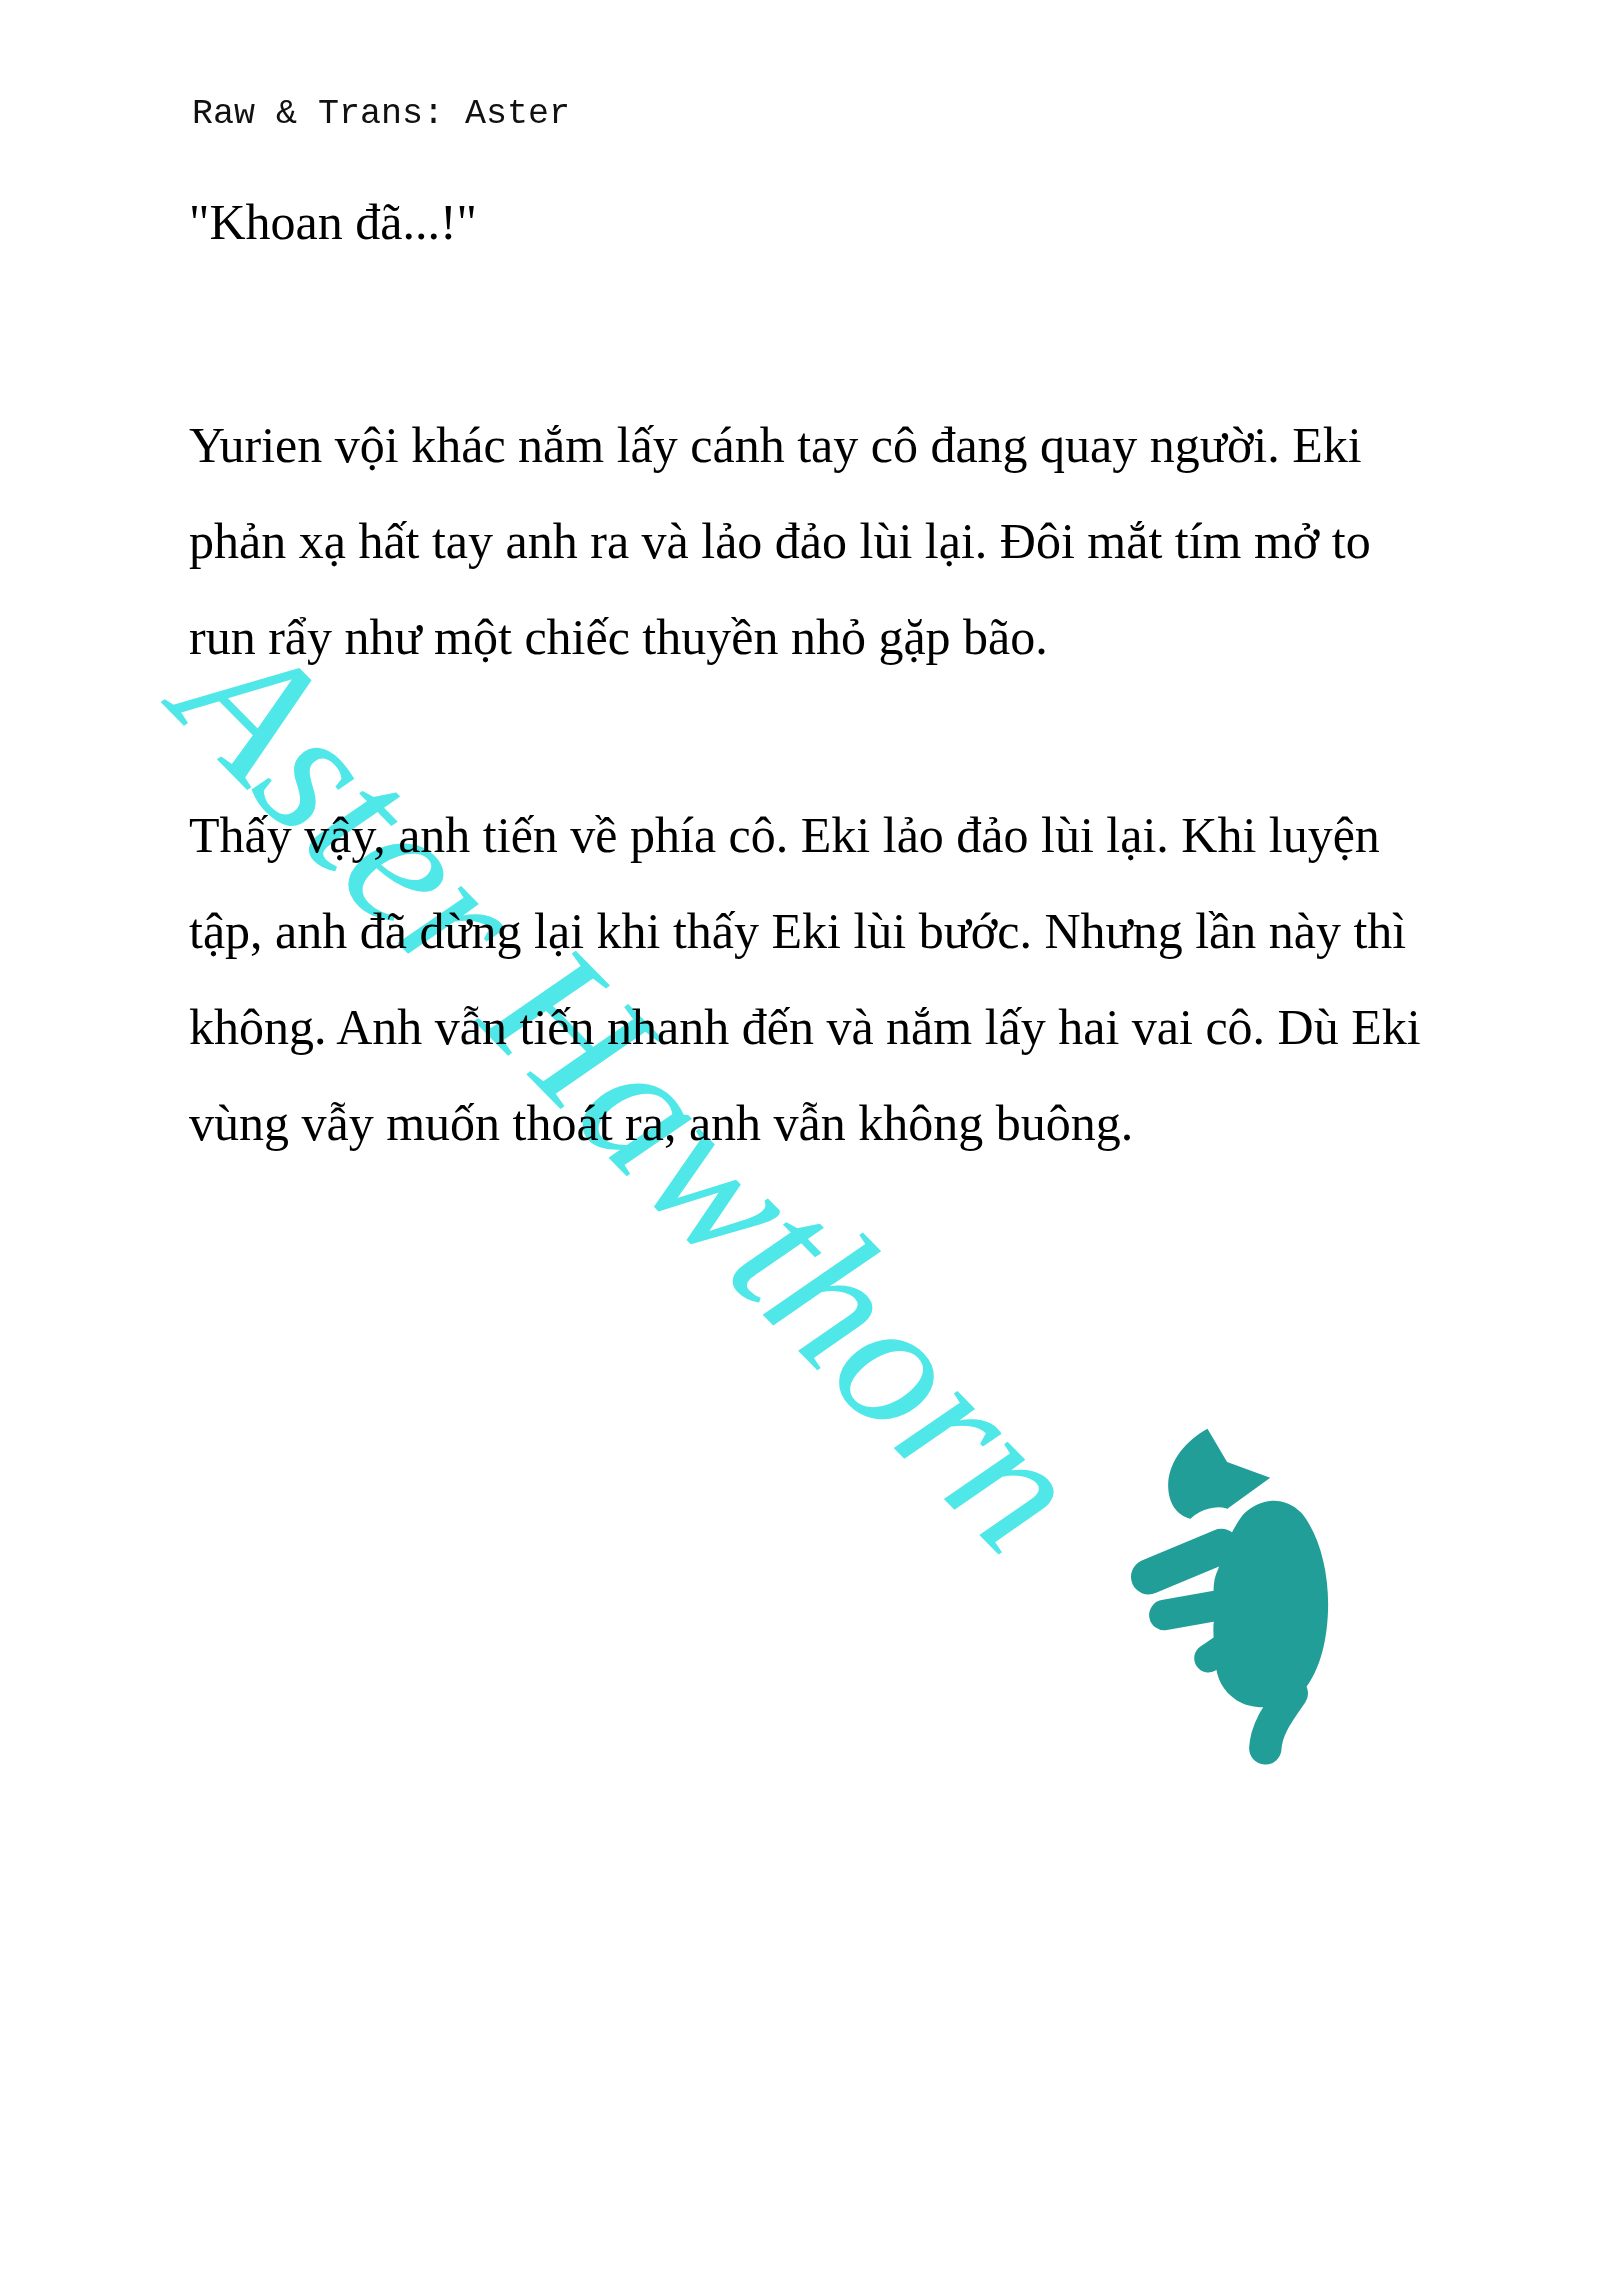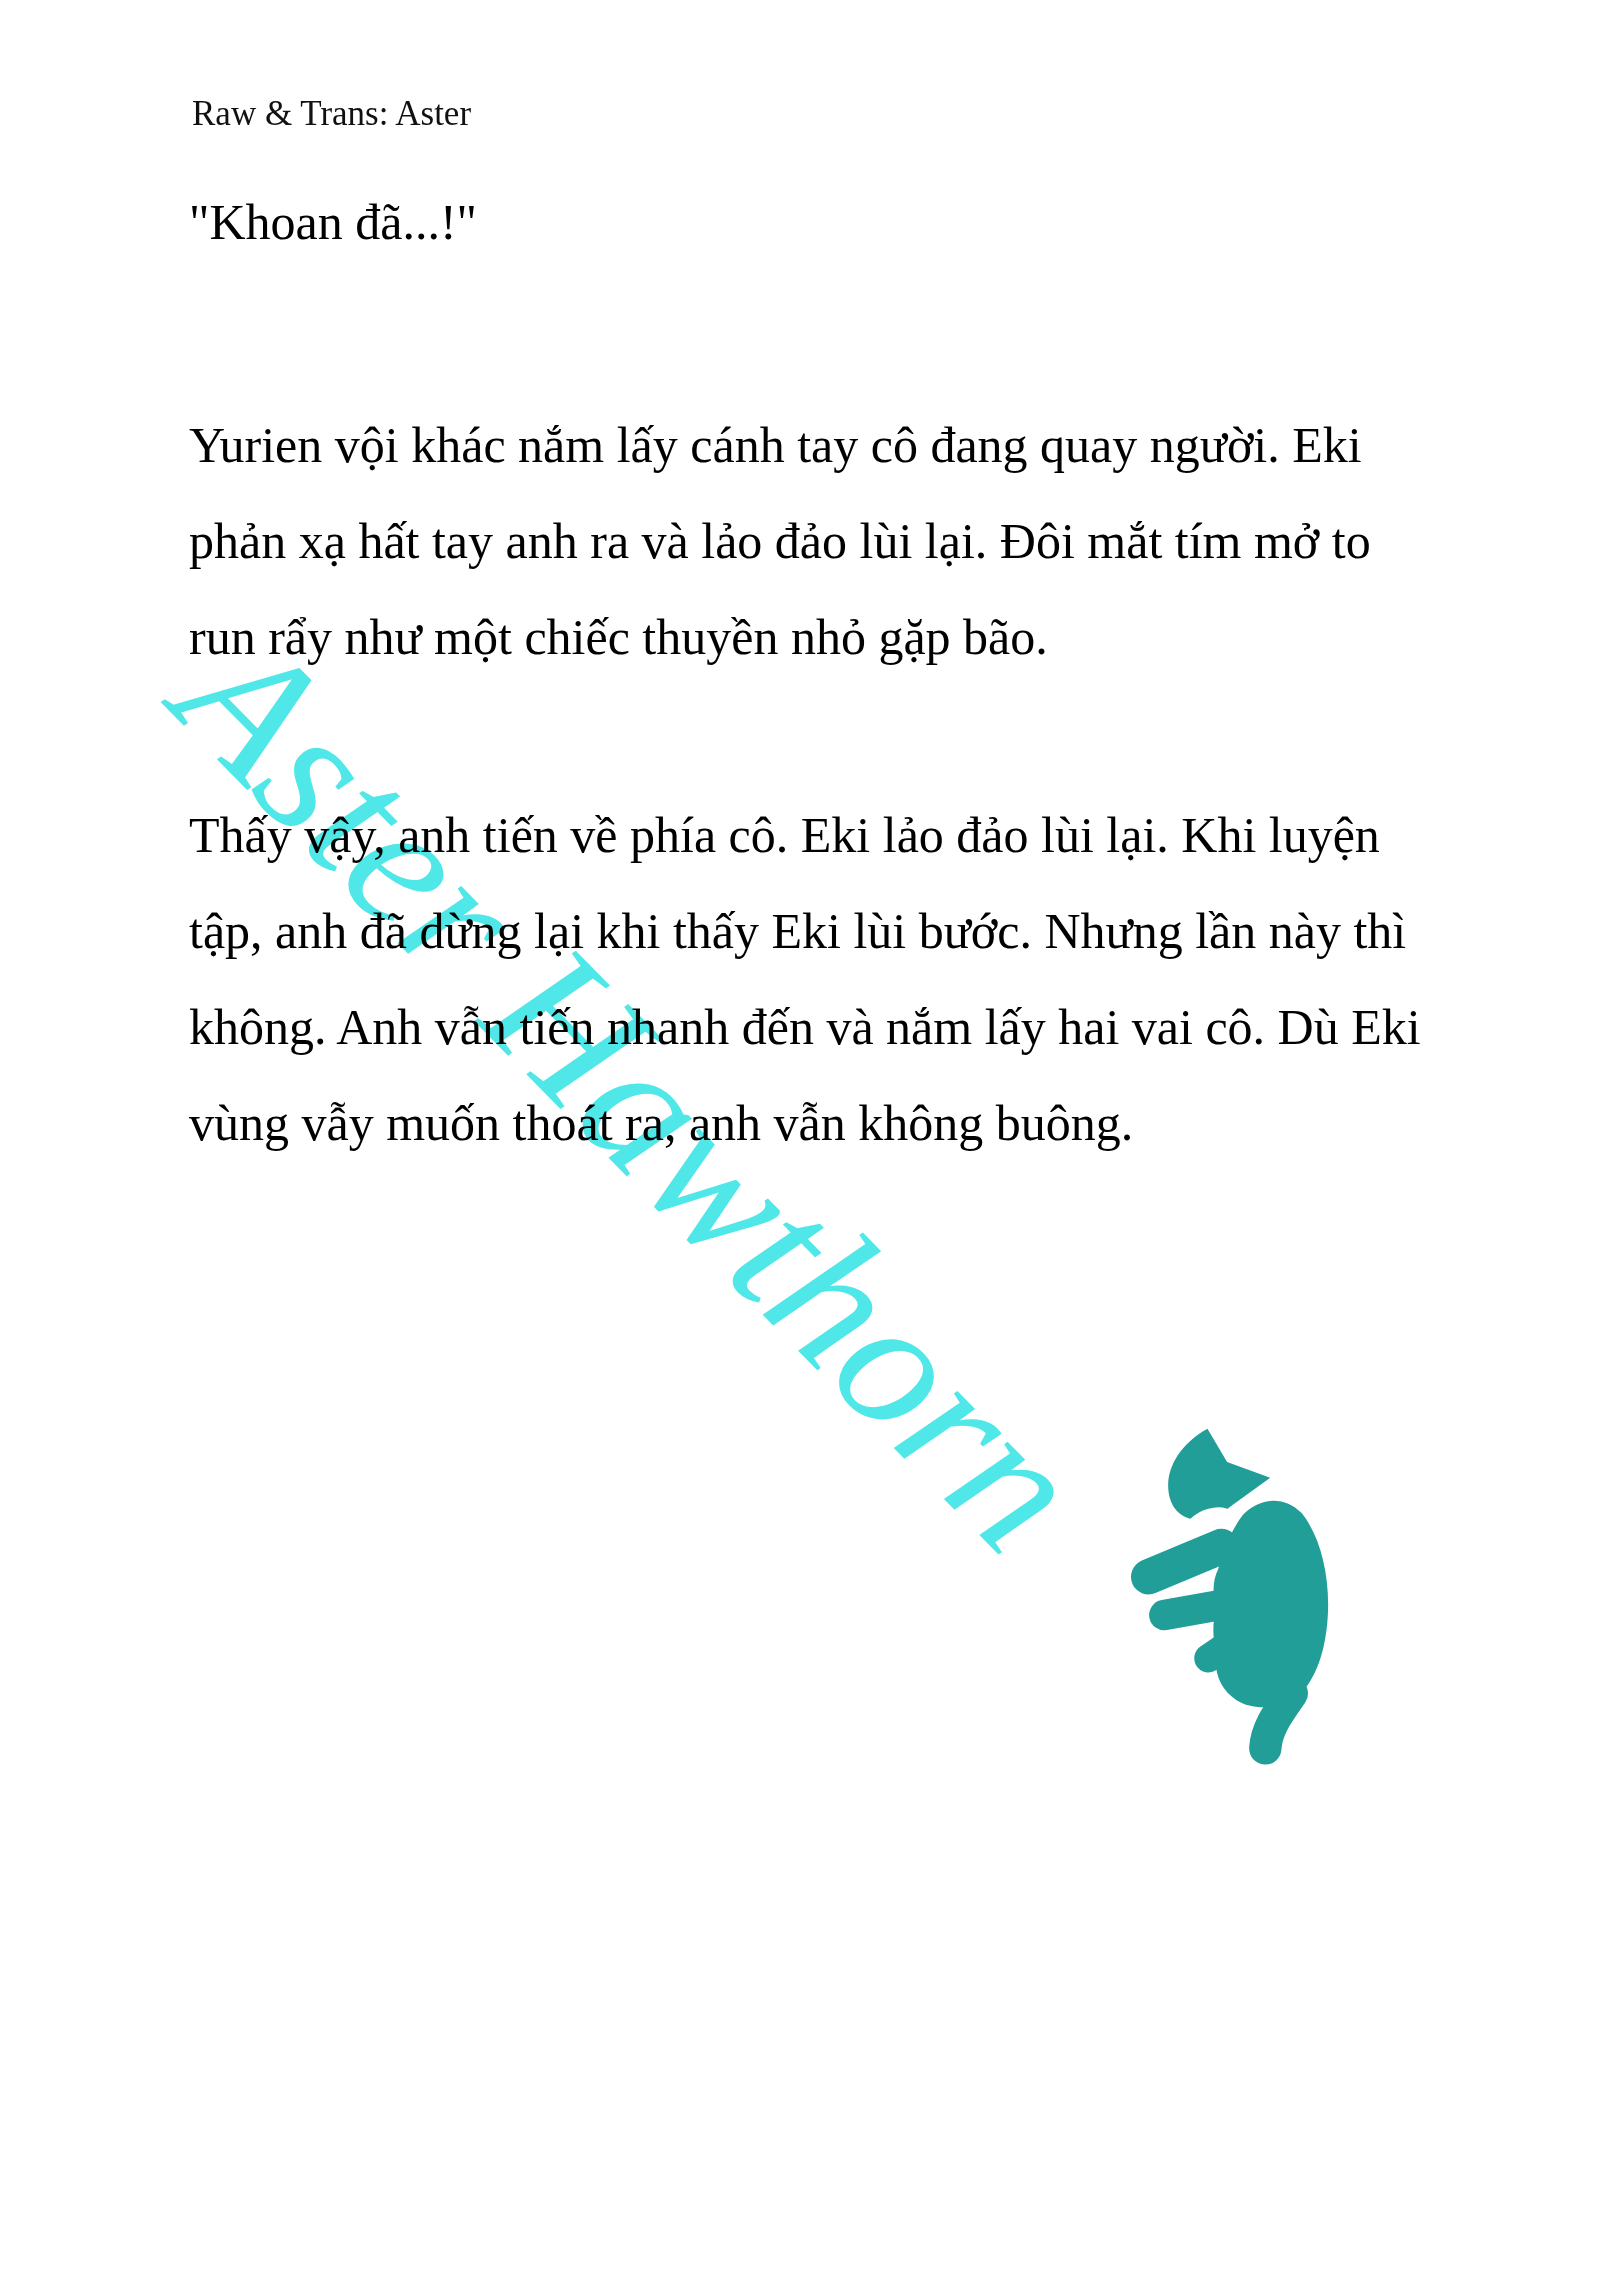--- a/index.html
+++ b/index.html
@@ -12,21 +12,21 @@
     width: 1621px;
     height: 2293px;
     background: #ffffff;
     overflow: hidden;
     font-family: "Liberation Serif", serif;
   }
   .credit-line {
     position: absolute;
     left: 192px;
     top: 94px;
-    font-family: Liberation Serif, serif;
+    font-family: Liberation Mono, monospace;
     font-size: 35px;
     line-height: 1.15;
     color: #111111;
     white-space: pre;
     z-index: 3;
   }
   .watermark {
     position: absolute;
     left: 279px;
     top: 600px;

